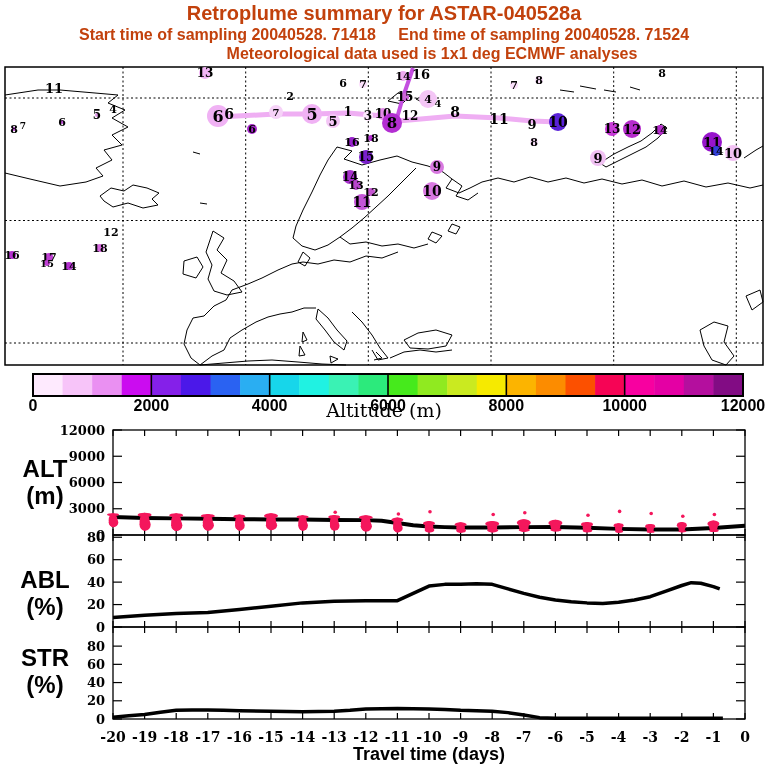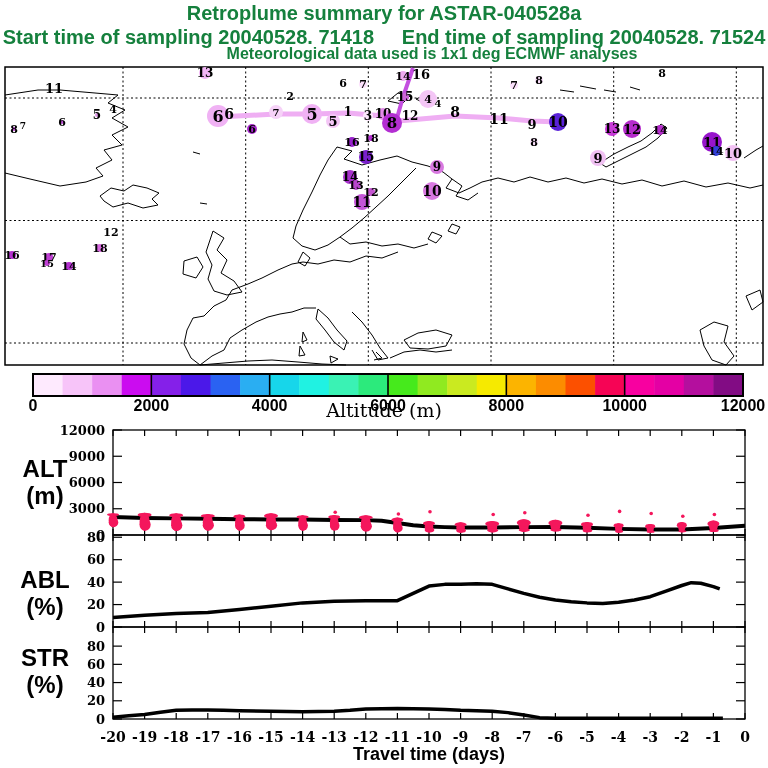--- a/index.html
+++ b/index.html
@@ -1,20 +1,20 @@
 <!DOCTYPE html>
 <html><head>
 <meta charset="utf-8">
 <style>
   html,body{margin:0;padding:0;background:#fff;}
   #fig-root{position:relative;width:768px;height:768px;background:#fff;overflow:hidden;
-            font-family:"Liberation Sans",sans-serif;color:#15803d;}
+            font-family:"Liberation Sans",sans-serif;color:#c2410c;}
   .title-line{position:absolute;left:0;width:768px;text-align:center;font-weight:bold;white-space:pre;}
   #title1{top:2px;font-size:20px;}
-  #title2{top:26px;font-size:20px;}
+  #title2{top:26px;font-size:16px;}
   #title3{top:45px;font-size:16px;padding-left:48px;}
   #fig-svg{position:absolute;left:0;top:0;}
 </style>
 </head>
 <body>
 
 <div id="fig-root">
   <div class="title-line" id="title1">Retroplume summary for ASTAR-040528a</div>
   <div class="title-line" id="title2">Start time of sampling 20040528. 71418     End time of sampling 20040528. 71524</div>
   <div class="title-line" id="title3">Meteorological data used is 1x1 deg ECMWF analyses</div>

